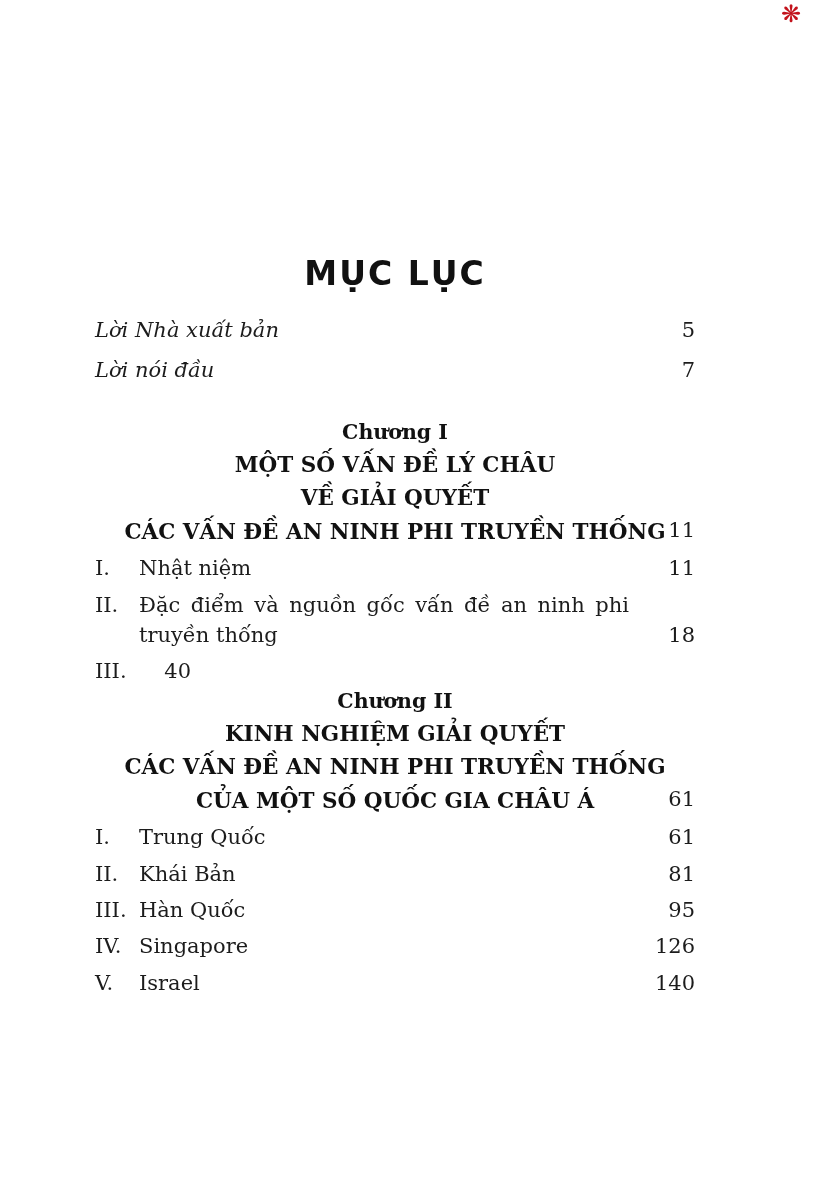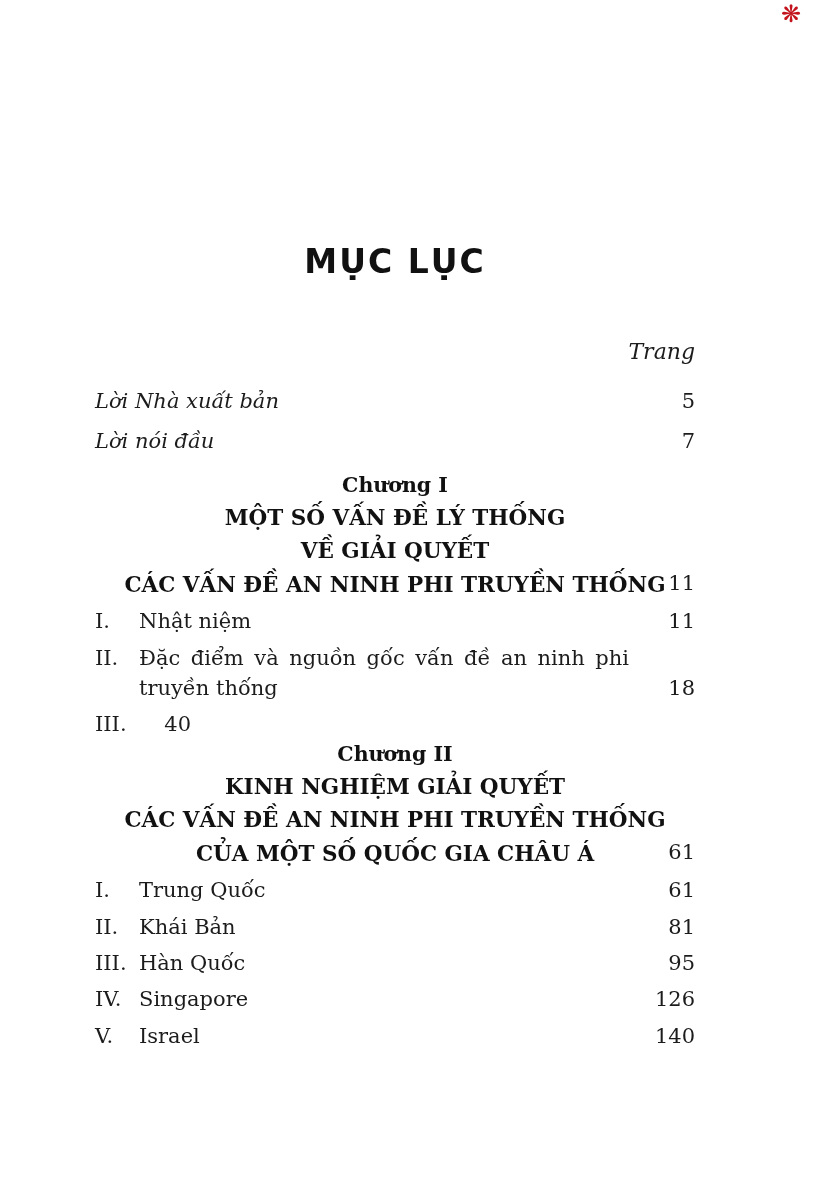--- a/index.html
+++ b/index.html
@@ -25,21 +25,21 @@
     position: absolute;
     top: 2px;
     right: 14px;
     font-size: 24px;
     line-height: 1;
     color: #c3131c;
   }
   .content {
     position: absolute;
     left: 95px;
-    top: 4px;
+    top: 16px;
     width: 600px;
   }
   .doc-title {
     margin: 238px 0 0 0;
     text-align: center;
     font-family: "DejaVu Sans", sans-serif;
     font-weight: bold;
     font-size: 33px;
     letter-spacing: 2px;
     color: #111111;
@@ -66,21 +66,21 @@
   .row-front .entry-label {
     font-style: italic;
   }
   .pagenum {
     min-width: 52px;
     text-align: right;
     font-size: 21px;
     font-style: normal;
     font-weight: normal;
   }
-  .chapter-1 { margin-top: 14px; }
+  .chapter-1 { margin-top: 32px; }
   .chapter-2 { }
   .chap-heading {
     text-align: center;
     font-weight: bold;
     font-size: 20.5px;
     line-height: 1.4;
     color: #111111;
   }
   .chap-title-line {
     margin-top: 3px;
@@ -133,36 +133,35 @@
 <body>
 
 <div class="page">
 
   <div class="ornament">❋</div>
 
   <div class="content">
 
     <h1 class="doc-title">MỤC LỤC</h1>
 
-    <div class="col-header">Trang</div>
 
     <div class="front-group">
       <div class="row-front">
         <span class="entry-label">Lời Nhà xuất bản</span>
         <span class="pagenum">5</span>
       </div>
       <div class="row-front">
         <span class="entry-label">Lời nói đầu</span>
         <span class="pagenum">7</span>
       </div>
     </div>
 
     <div class="chapter-1">
       <div class="chap-heading">Chương I</div>
-      <div class="chap-title-line">MỘT SỐ VẤN ĐỀ LÝ THỐNG</div>
+      <div class="chap-title-line">MỘT SỐ VẤN ĐỀ LÝ CHÂU</div>
       <div class="chap-title-line">VỀ GIẢI QUYẾT</div>
       <div class="chap-title-last">
         <span class="line-text">CÁC VẤN ĐỀ AN NINH PHI TRUYỀN THỐNG</span>
         <span class="pagenum">11</span>
       </div>
 
       <div class="items-group">
         <div class="toc-item">
           <span class="numeral">I.</span>
           <span class="item-text">Nhật niệm</span>

